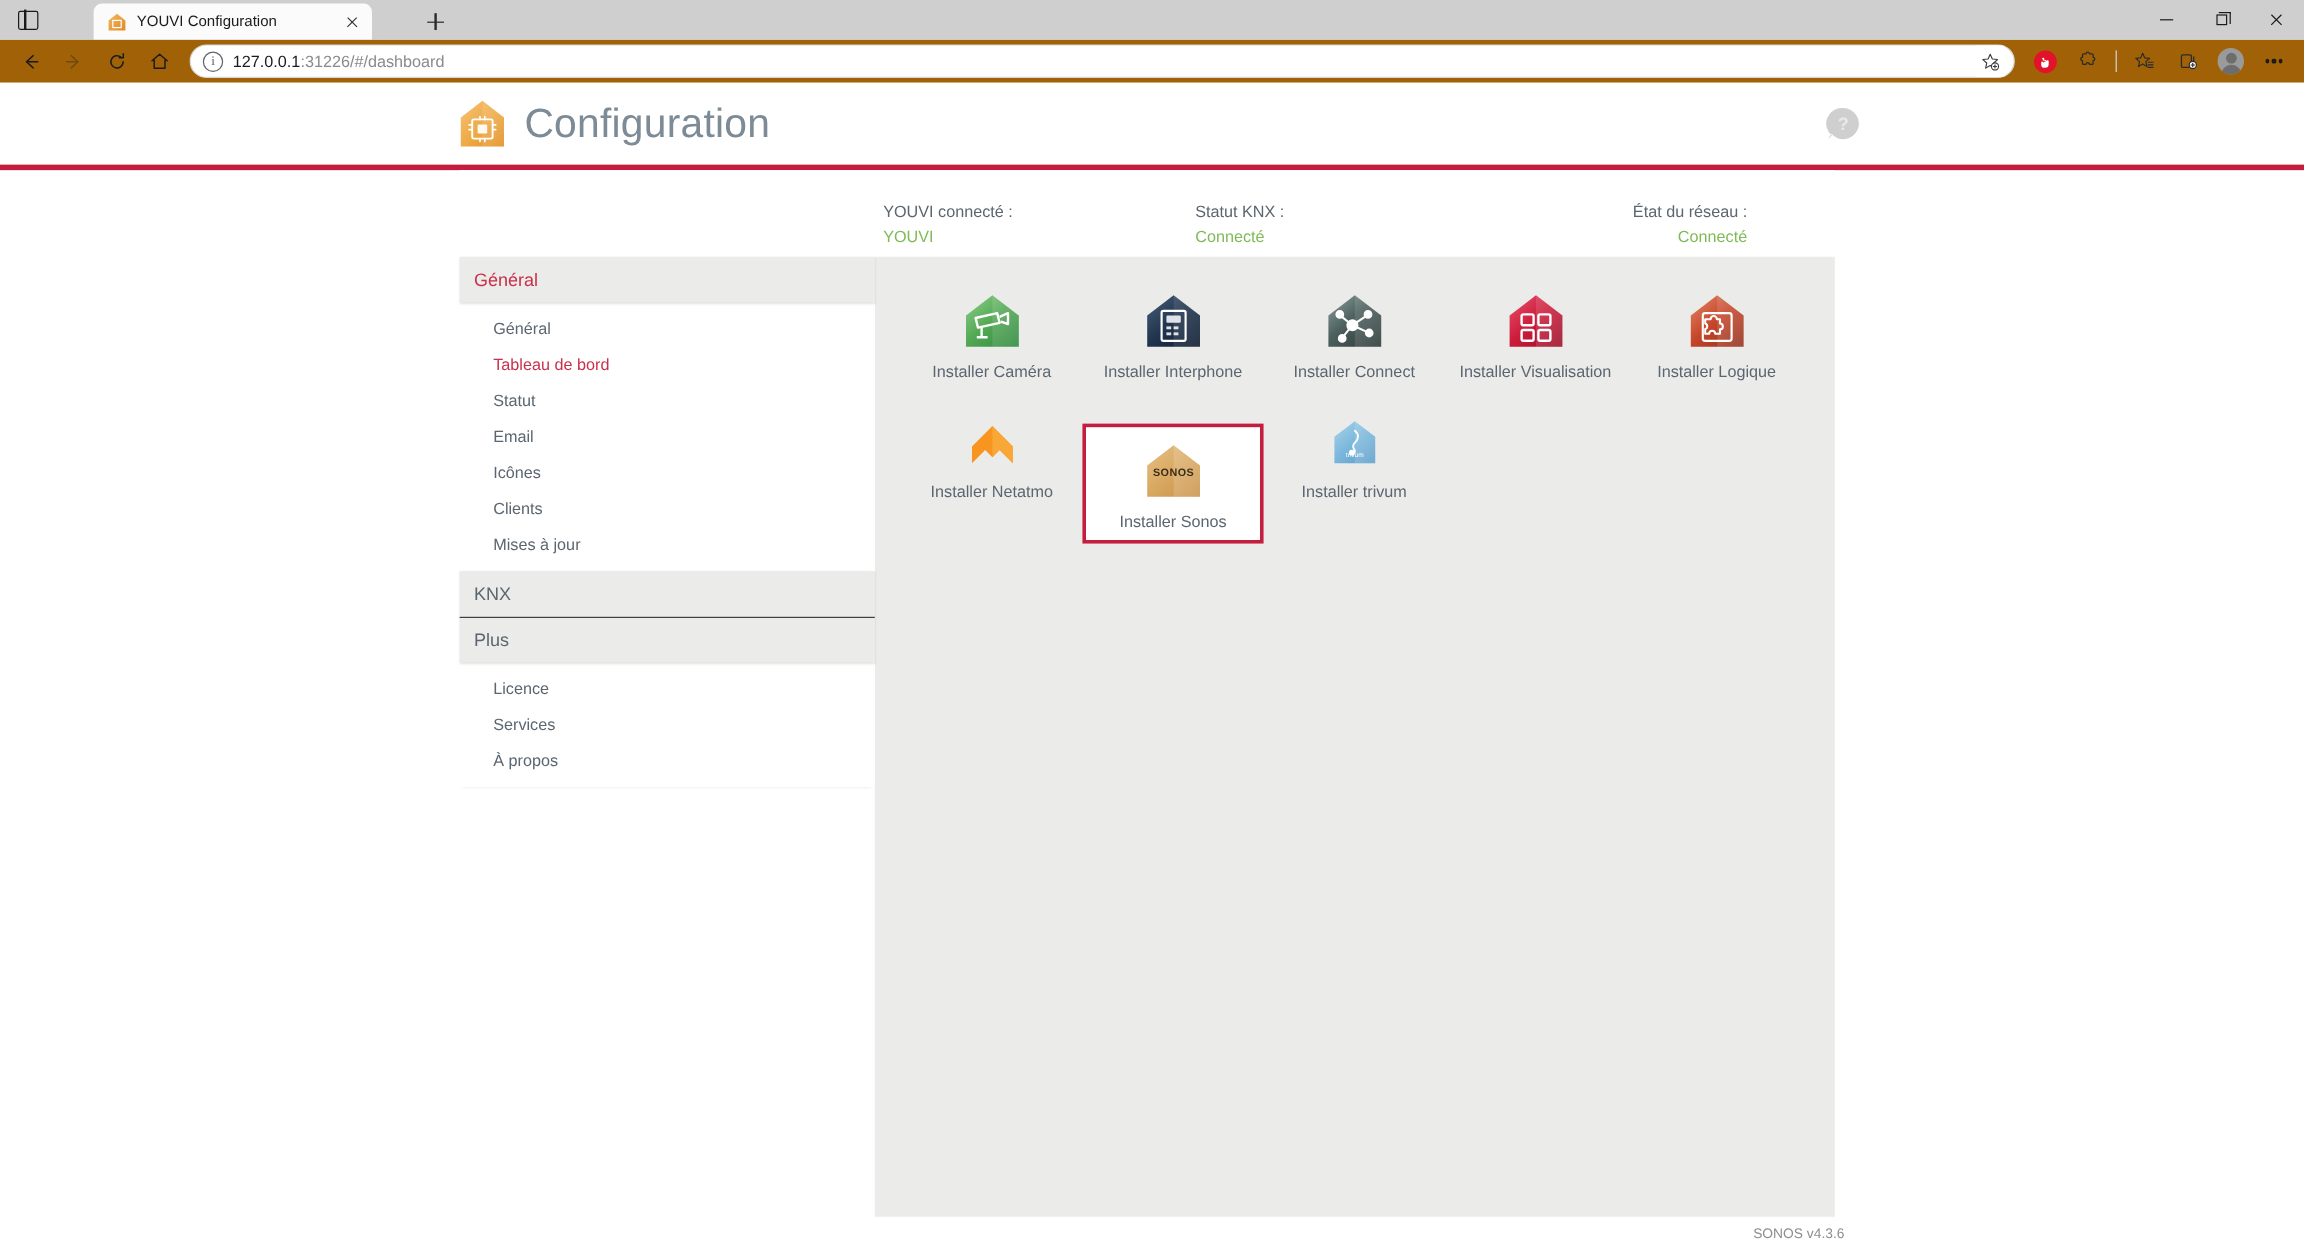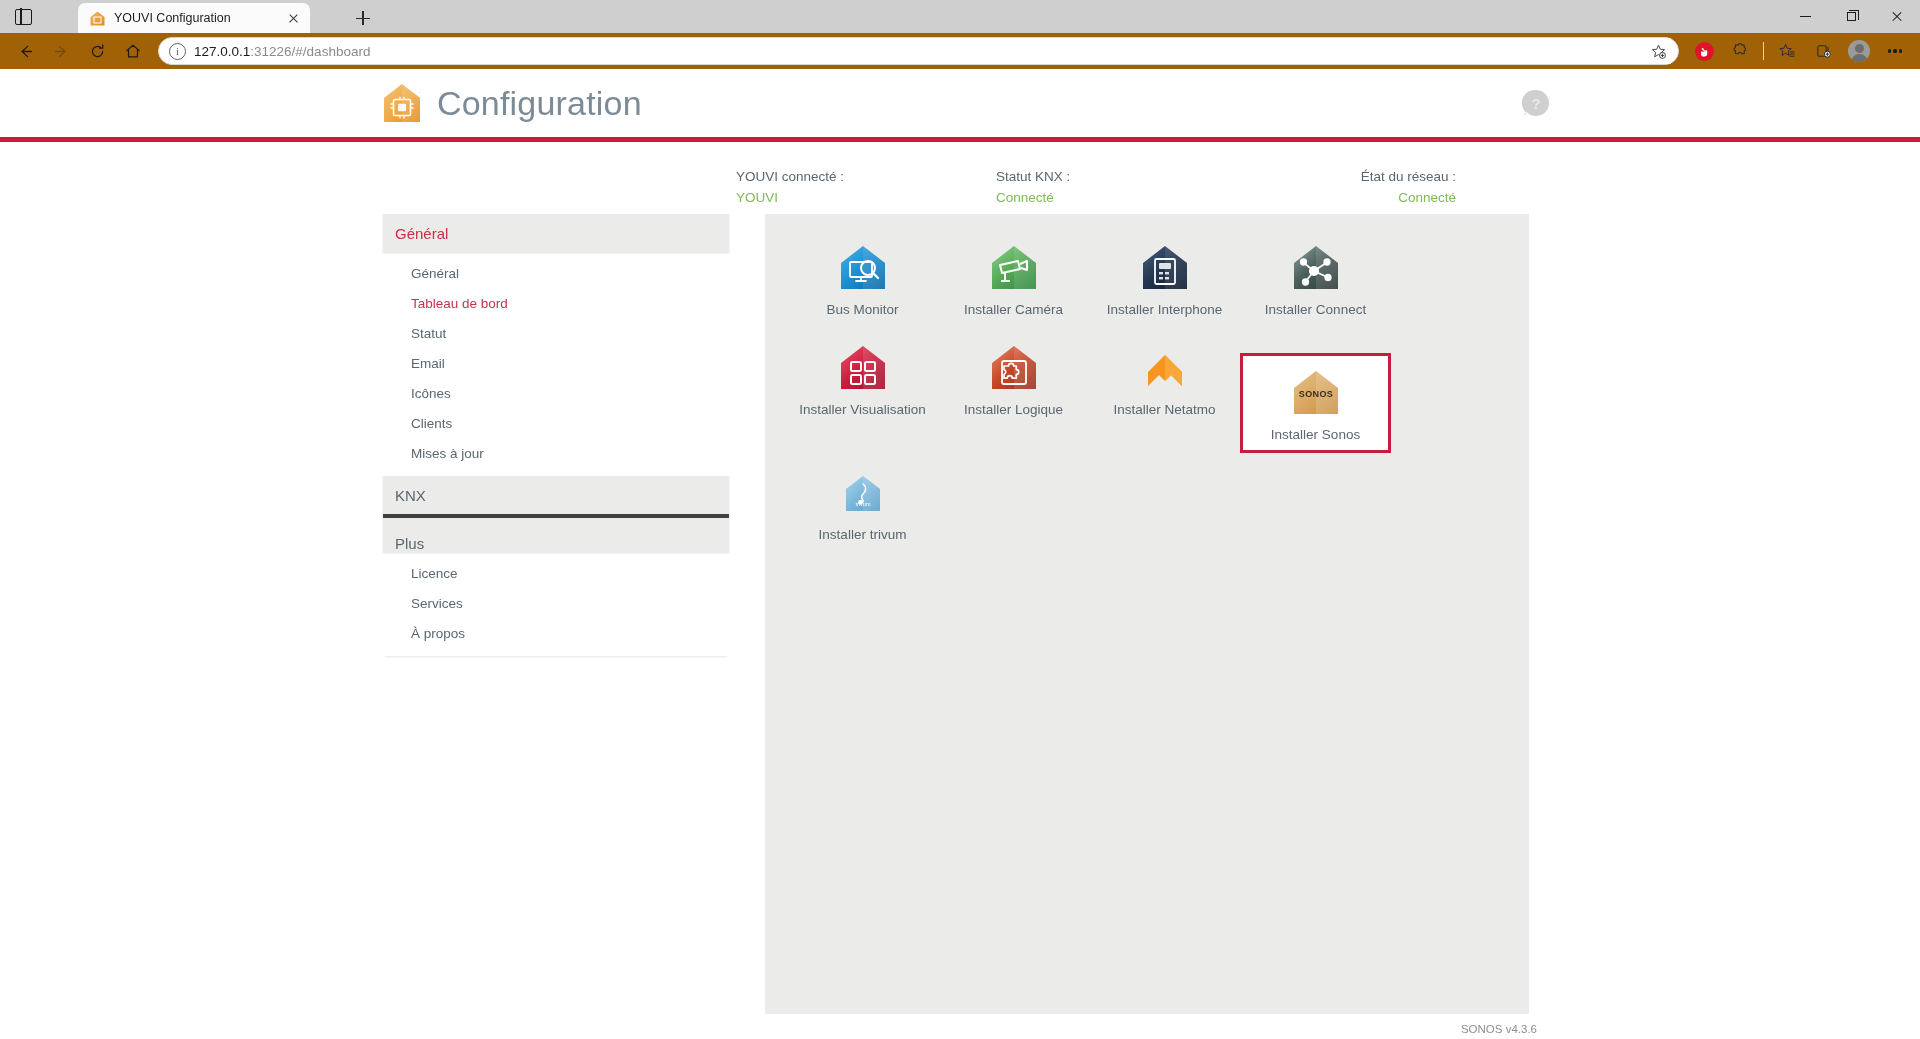--- a/index.html
+++ b/index.html
@@ -147,32 +147,32 @@
     background: #ffffff;
   }
 
   .statusbar {
     height: 72px; display: flex; padding: 24px 0 0 0; background: #ffffff;
   }
   .status-col { font-size: 13.5px; line-height: 21px; }
   .status-label { color: #5b6670; }
   .status-value { color: #7fba56; }
 
-  .split { display: flex; height: calc(100% - 72px); gap: 36px; }
+  .split { display: flex; height: calc(100% - 72px); }
 
   
   .sidebar { width: 346px; flex: 0 0 346px; background: #ffffff; padding-top: 0px; }
   .side-group-head {
     height: 38px; background: #ebebea; display: flex; align-items: center;
     padding-left: 12px; font-size: 15px; color: #5b6670;
     box-shadow: 0 1px 2px rgba(0,0,0,0.12);
     position: relative; z-index: 2;
   }
   .side-group-head.active { color: #c9304a; }
-  .side-group-head + .side-group-head { border-top: 4px solid #404040; align-items: flex-end; }
+  .side-group-head + .side-group-head { border-top: 1px solid #404040; }
   .side-items { background: #ffffff; padding: 6px 0 8px 0; position: relative; z-index: 1;
     box-shadow: 0 2px 3px -2px rgba(0,0,0,0.18); }
   .side-item {
     height: 30px; display: flex; align-items: center; padding-left: 28px;
     font-size: 13.5px; color: #5b6670;
   }
   .side-item.active { color: #c9304a; }
 
   
   .tiles-area {
@@ -402,40 +402,20 @@
                 <span>Services</span>
               </div>
               <div class="side-item">
                 <span>À propos</span>
               </div>
             </div>
           </nav>
 
           <main class="tiles-area">
 
-            <div class="tile">
-              <span class="tile-icon">
-                <svg viewBox="0 0 56 56" width="56" height="56">
-                  <defs>
-                      <linearGradient id="g-bus" x1="0" y1="0" x2="0.9" y2="1">
-                    <stop offset="0" stop-color="#46b2e8"></stop>
-                        <stop offset="0.5" stop-color="#1f8fd0"></stop>
-                        <stop offset="1" stop-color="#0d6ba8"></stop>
-                  </linearGradient>
-                    </defs>
-                  <path d="M28 5 L50 22 L50 48 L6 48 L6 22 Z" fill="url(#g-bus)"></path>
-                  <path d="M28 5 L50 22 L50 48 L28 48 Z" fill="#ffffff" opacity="0.10"></path>
-                  <rect x="15" y="21" width="22" height="15" rx="1" fill="none" stroke="#ffffff" stroke-width="1.8"></rect>
-                  <path d="M26 36 v4 M21 40 h10" stroke="#ffffff" stroke-width="1.8" stroke-linecap="round"></path>
-                  <circle cx="33" cy="27" r="7" fill="none" stroke="#ffffff" stroke-width="2"></circle>
-                  <path d="M38 32 L43 37" stroke="#ffffff" stroke-width="2.4" stroke-linecap="round"></path>
-                </svg>
-              </span>
-              <span class="tile-label">Bus Monitor</span>
-            </div>
 
             <div class="tile">
               <span class="tile-icon">
                 <svg viewBox="0 0 56 56" width="56" height="56">
                   <defs>
                       <linearGradient id="g-cam" x1="0" y1="0" x2="0.9" y2="1">
                     <stop offset="0" stop-color="#8dd08d"></stop>
                         <stop offset="0.5" stop-color="#55a955"></stop>
                         <stop offset="1" stop-color="#2f8a3f"></stop>
                   </linearGradient>

